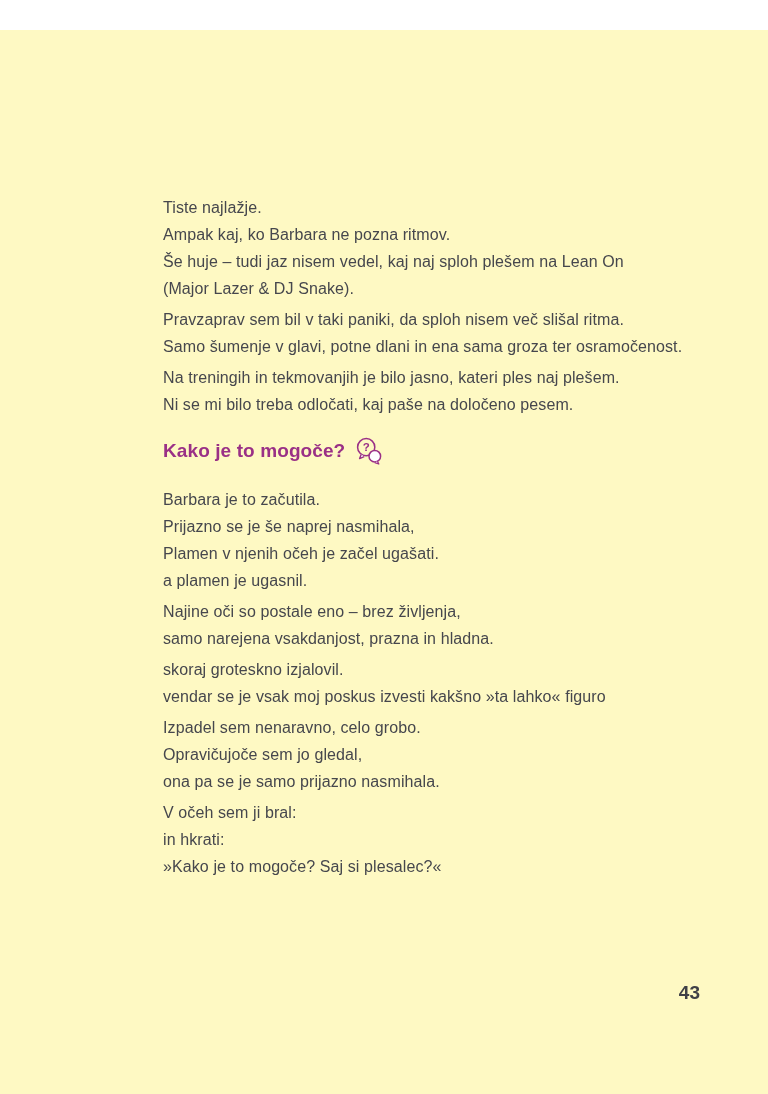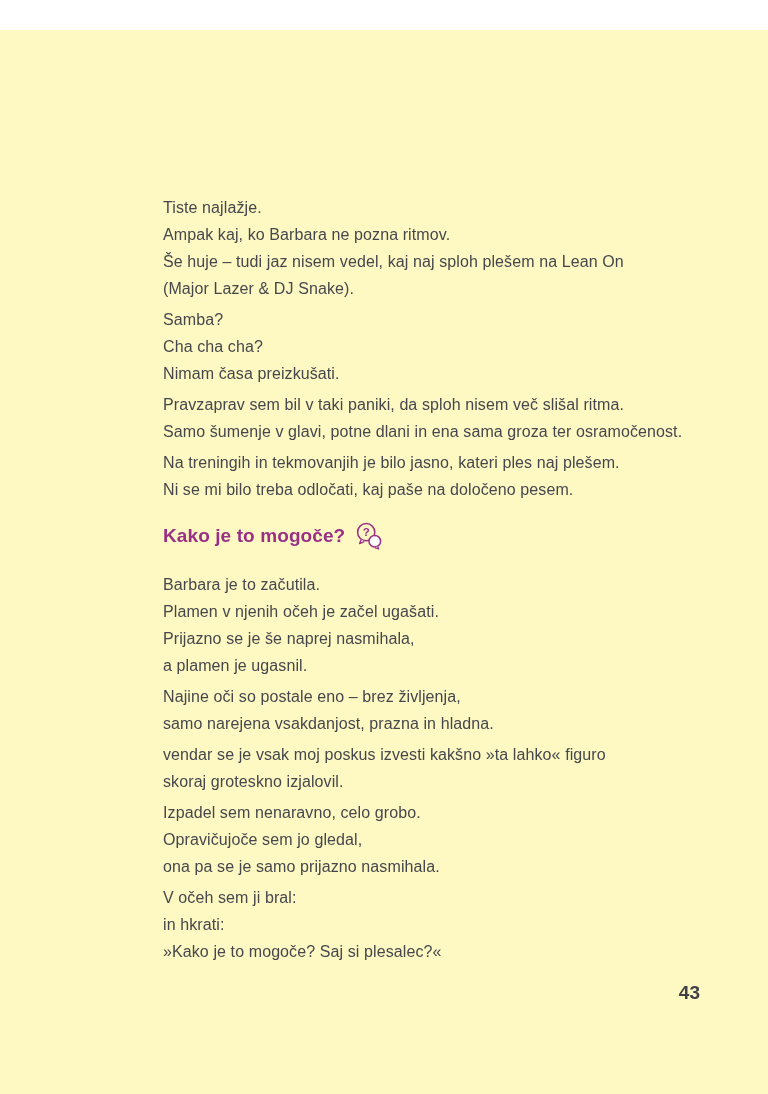--- a/index.html
+++ b/index.html
@@ -59,25 +59,20 @@
 <div class="page">
   <div class="content">
 
     <div class="para">
       <div class="line">Tiste najlažje.</div>
       <div class="line">Ampak kaj, ko Barbara ne pozna ritmov.</div>
       <div class="line">Še huje – tudi jaz nisem vedel, kaj naj sploh plešem na Lean On</div>
       <div class="line">(Major Lazer &amp; DJ Snake).</div>
     </div>
 
-    <div class="para">
-      <div class="line">Samba?</div>
-      <div class="line">Cha cha cha?</div>
-      <div class="line">Nimam časa preizkušati.</div>
-    </div>
 
     <div class="para">
       <div class="line">Pravzaprav sem bil v taki paniki, da sploh nisem več slišal ritma.</div>
       <div class="line">Samo šumenje v glavi, potne dlani in ena sama groza ter osramočenost.</div>
     </div>
 
     <div class="para">
       <div class="line">Na treningih in tekmovanjih je bilo jasno, kateri ples naj plešem.</div>
       <div class="line">Ni se mi bilo treba odločati, kaj paše na določeno pesem.</div>
     </div>
@@ -90,33 +85,33 @@
           <path d="M7.2 18.6 L5.6 22.6 L10.2 20.6" fill="#ffffff" stroke="#9a3086" stroke-width="1.4" stroke-linejoin="round"></path>
           <text x="12.2" y="15.2" text-anchor="middle" font-size="11.5" font-family="Liberation Sans, DejaVu Sans, sans-serif" fill="#9a3086">?</text>
           <circle cx="20.8" cy="20.2" r="5.8" fill="#ffffff" stroke="#9a3086" stroke-width="1.5"></circle>
           <path d="M23.4 25.2 L24.8 28 L20.8 26.6" fill="#ffffff" stroke="#9a3086" stroke-width="1.3" stroke-linejoin="round"></path>
         </svg>
       </span>
     </h2>
 
     <div class="para">
       <div class="line">Barbara je to začutila.</div>
+      <div class="line">Prijazno se je še naprej nasmihala,</div>
       <div class="line">Plamen v njenih očeh je začel ugašati.</div>
-      <div class="line">Prijazno se je še naprej nasmihala,</div>
       <div class="line">a plamen je ugasnil.</div>
     </div>
 
     <div class="para">
       <div class="line">Najine oči so postale eno – brez življenja,</div>
       <div class="line">samo narejena vsakdanjost, prazna in hladna.</div>
     </div>
 
     <div class="para">
+      <div class="line">skoraj groteskno izjalovil.</div>
       <div class="line">vendar se je vsak moj poskus izvesti kakšno »ta lahko« figuro</div>
-      <div class="line">skoraj groteskno izjalovil.</div>
     </div>
 
     <div class="para">
       <div class="line">Izpadel sem nenaravno, celo grobo.</div>
       <div class="line">Opravičujoče sem jo gledal,</div>
       <div class="line">ona pa se je samo prijazno nasmihala.</div>
     </div>
 
     <div class="para">
       <div class="line">V očeh sem ji bral:</div>

